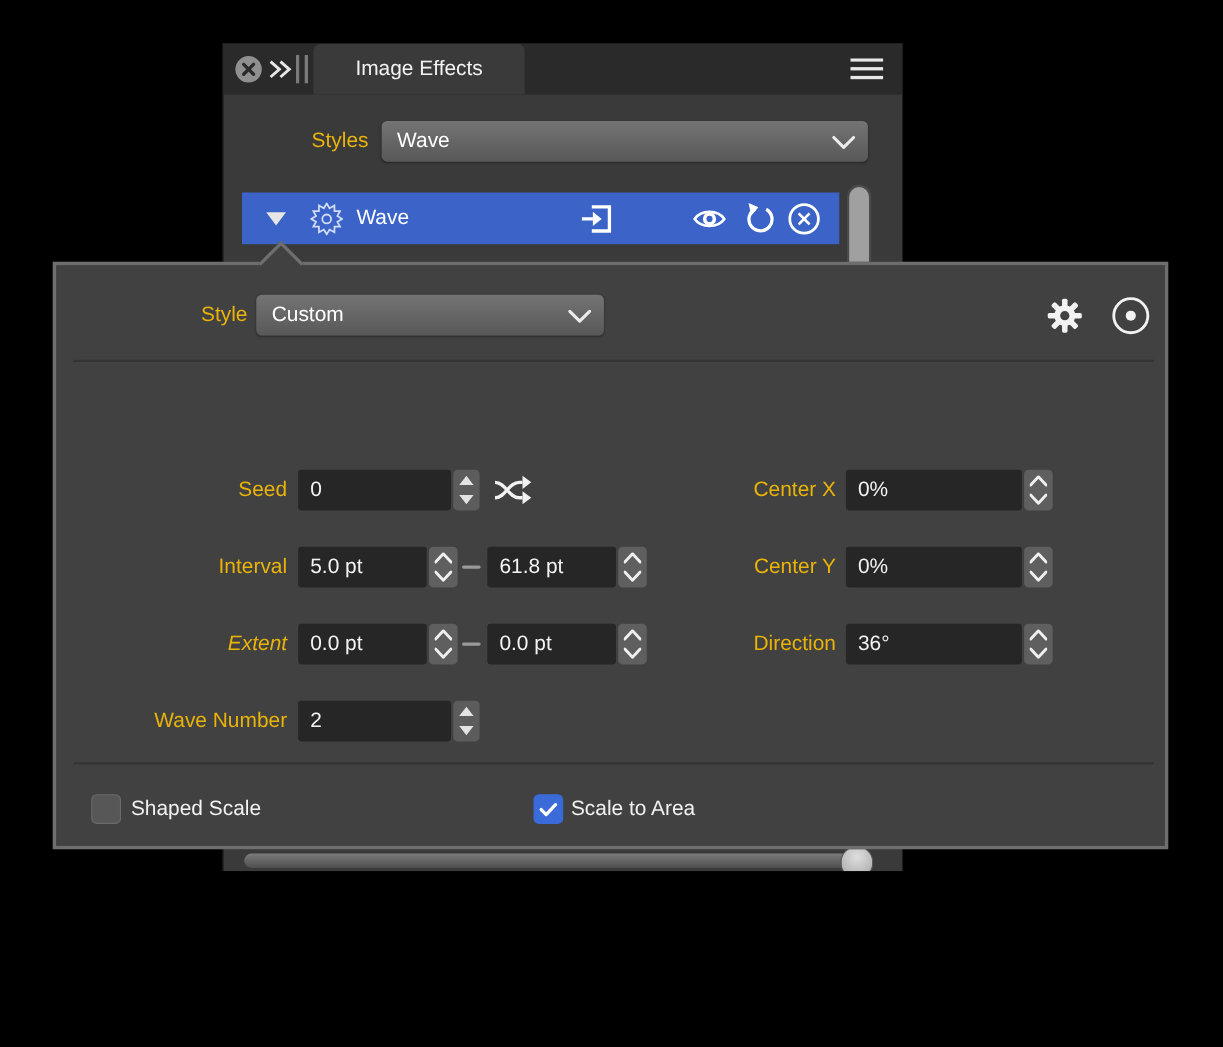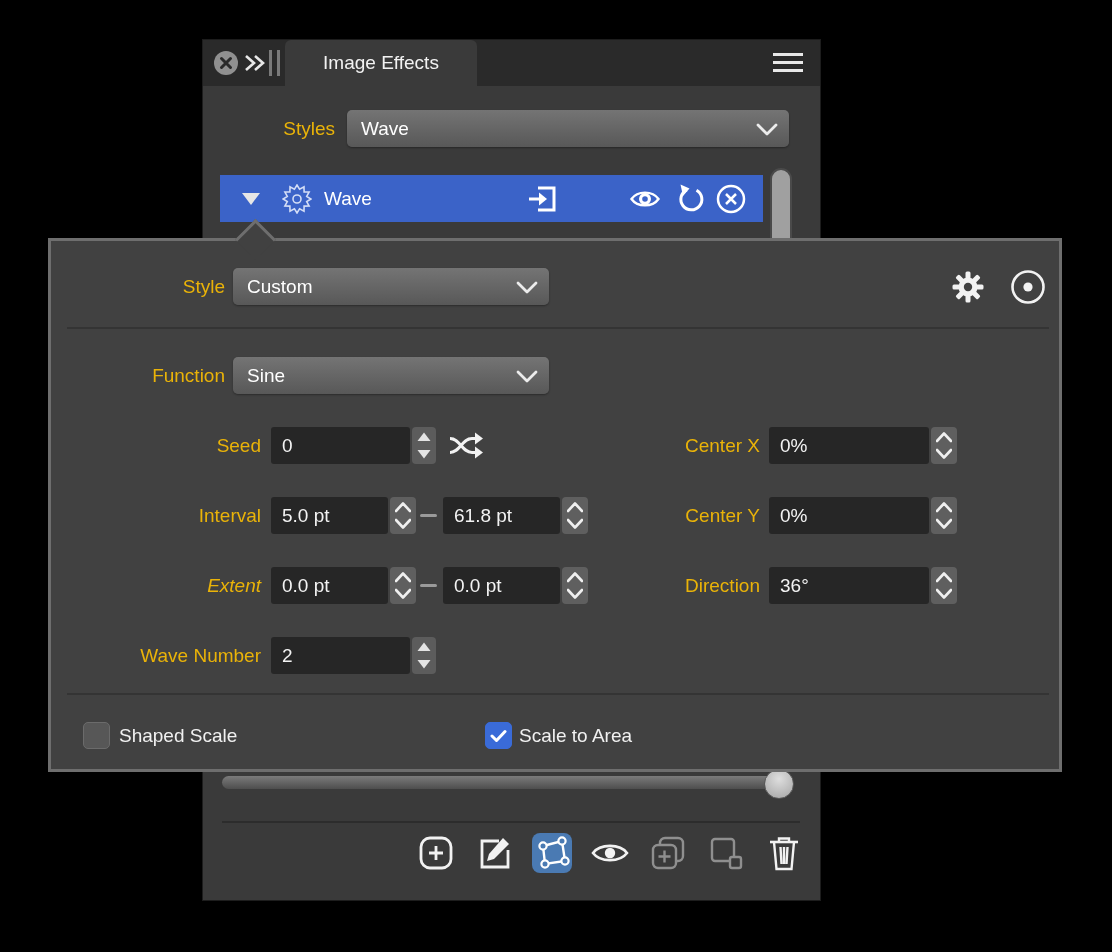--- a/index.html
+++ b/index.html
@@ -1,16 +1,16 @@
 <!DOCTYPE html>
 <html style="--accent-blue: #3b63c8; --toolbar-selected-blue: #4a7ab3; --checkbox-blue: #3a6bd8; --panel-bg: #3a3a3a; --popup-bg: #414141; --header-bg: #2a2a2a; --popup-border: #6e6e6e; --field-bg: #262626;"><head>
 <meta charset="utf-8">
 <style>
   html,body{margin:0;padding:0;background:#000;}
-  #canvas{position:relative;width:1112px;height:952px;background:#000;overflow:hidden;
+  #canvas{position:relative;width:1112px;height:792px;background:#000;overflow:hidden;
           font-family:"Liberation Sans",sans-serif;color:#f1f1f1;
           -webkit-font-smoothing:antialiased;}
   .abs{position:absolute;}
 
   
   #panel{left:203px;top:40px;width:617px;height:860px;background:var(--panel-bg);outline:1px solid #1d1d1d;}
   #panel-header{position:absolute;left:0;top:0;width:100%;height:46px;background:var(--header-bg);}
   .hdr-icon{position:absolute;display:flex;align-items:center;justify-content:center;}
   #panel-tab{position:absolute;left:82px;top:0;width:192px;height:46px;background:var(--panel-bg);
              border-radius:6px 6px 0 0;display:flex;align-items:center;justify-content:center;
@@ -238,27 +238,20 @@
     </div>
     <div class="abs" style="left:958px;top:27px;">
       <svg width="38" height="38" fill="none" stroke="#f2f2f2" stroke-width="2.6">
         <circle cx="19" cy="19" r="15.5"></circle>
         <circle cx="19" cy="19" r="4.6" fill="#f2f2f2" stroke="none"></circle>
         </svg>
     </div>
 
     <div class="divider" style="left:16px;top:86px;width:982px;"></div>
 
-    <div class="lbl" style="left:20px;top:116px;width:154px;">Function</div>
-    <div class="dd" style="left:182px;top:116px;width:316px;">
-      <span class="dd-text">Sine</span>
-      <svg class="chev" width="22" height="13">
-          <polyline points="2,2 11,11 20,2" fill="none" stroke="#ececec" stroke-width="2.8" stroke-linecap="round" stroke-linejoin="round"></polyline>
-        </svg>
-    </div>
 
     <div class="lbl" style="left:40px;top:186px;width:170px;">Seed</div>
     <div class="field" style="left:220px;top:186px;width:139px;">
       <span class="val">0</span>
     </div>
     <div class="tri-stepper" style="left:361px;top:186px;">
       <svg width="24" height="37">
         <polygon points="12,5.5 18.5,14 5.5,14" fill="#e3e3e3"></polygon>
         <polygon points="5.5,23 18.5,23 12,31.5" fill="#e3e3e3"></polygon>
         </svg>

